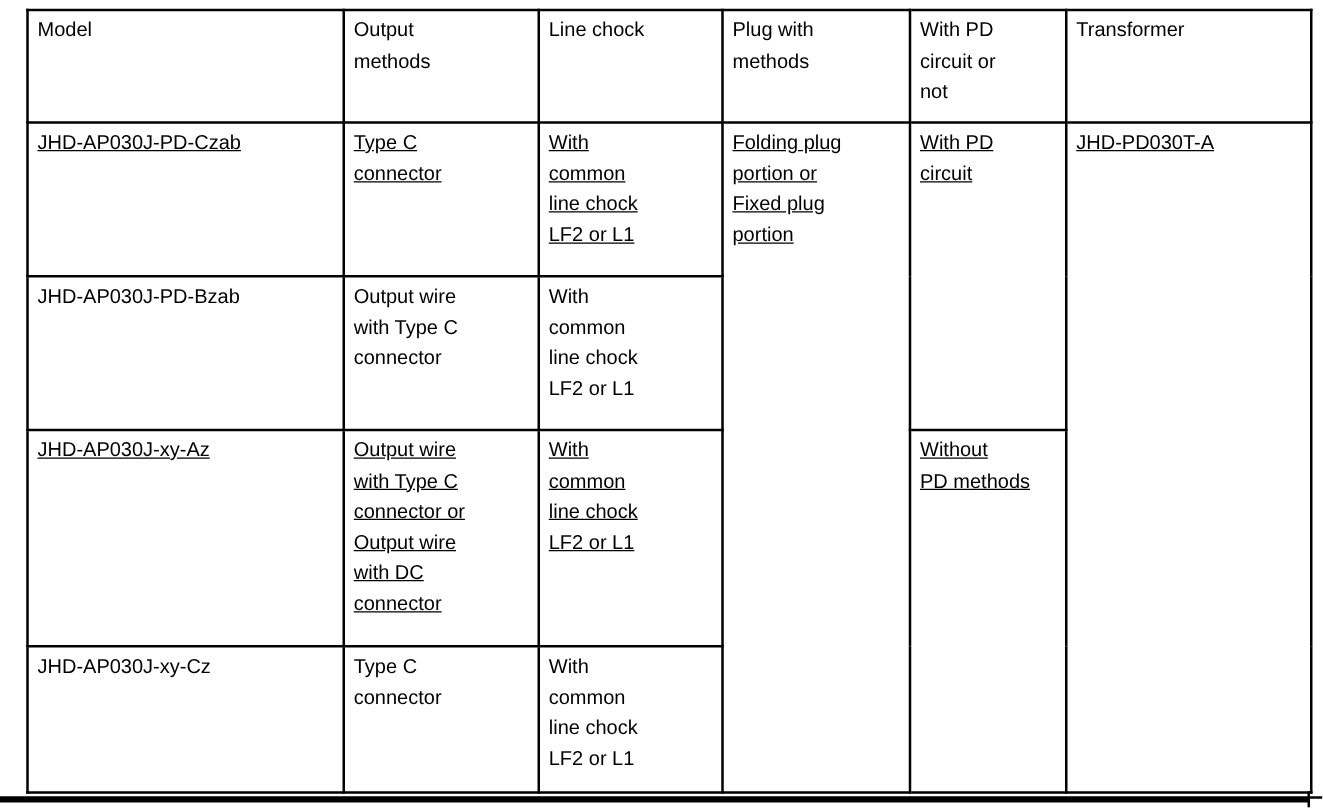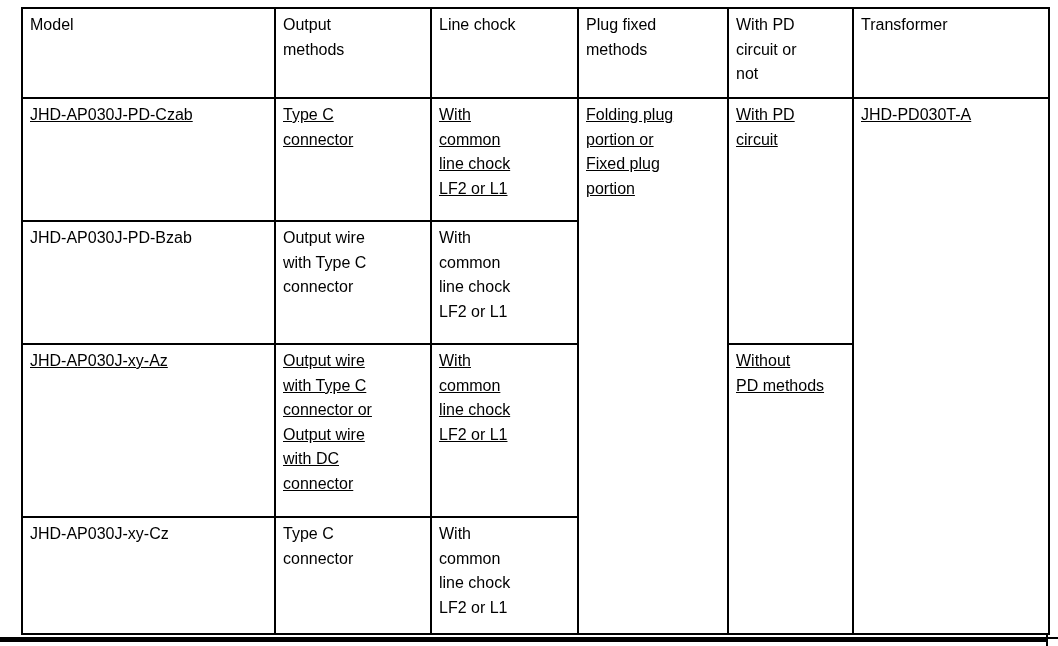--- a/index.html
+++ b/index.html
@@ -92,21 +92,21 @@
       <col class="col-plug">
       <col class="col-pd">
       <col class="col-transformer">
     </colgroup>
     <thead>
       <tr class="header-row">
         <th>Model</th>
         <th>Output
 methods</th>
         <th>Line chock</th>
-        <th>Plug fixed
+        <th>Plug with
 methods</th>
         <th>With PD
 circuit or
 not</th>
         <th>Transformer</th>
       </tr>
     </thead>
     <tbody>
       <tr class="row-1">
         <td>JHD-AP030J-PD-Czab</td>

